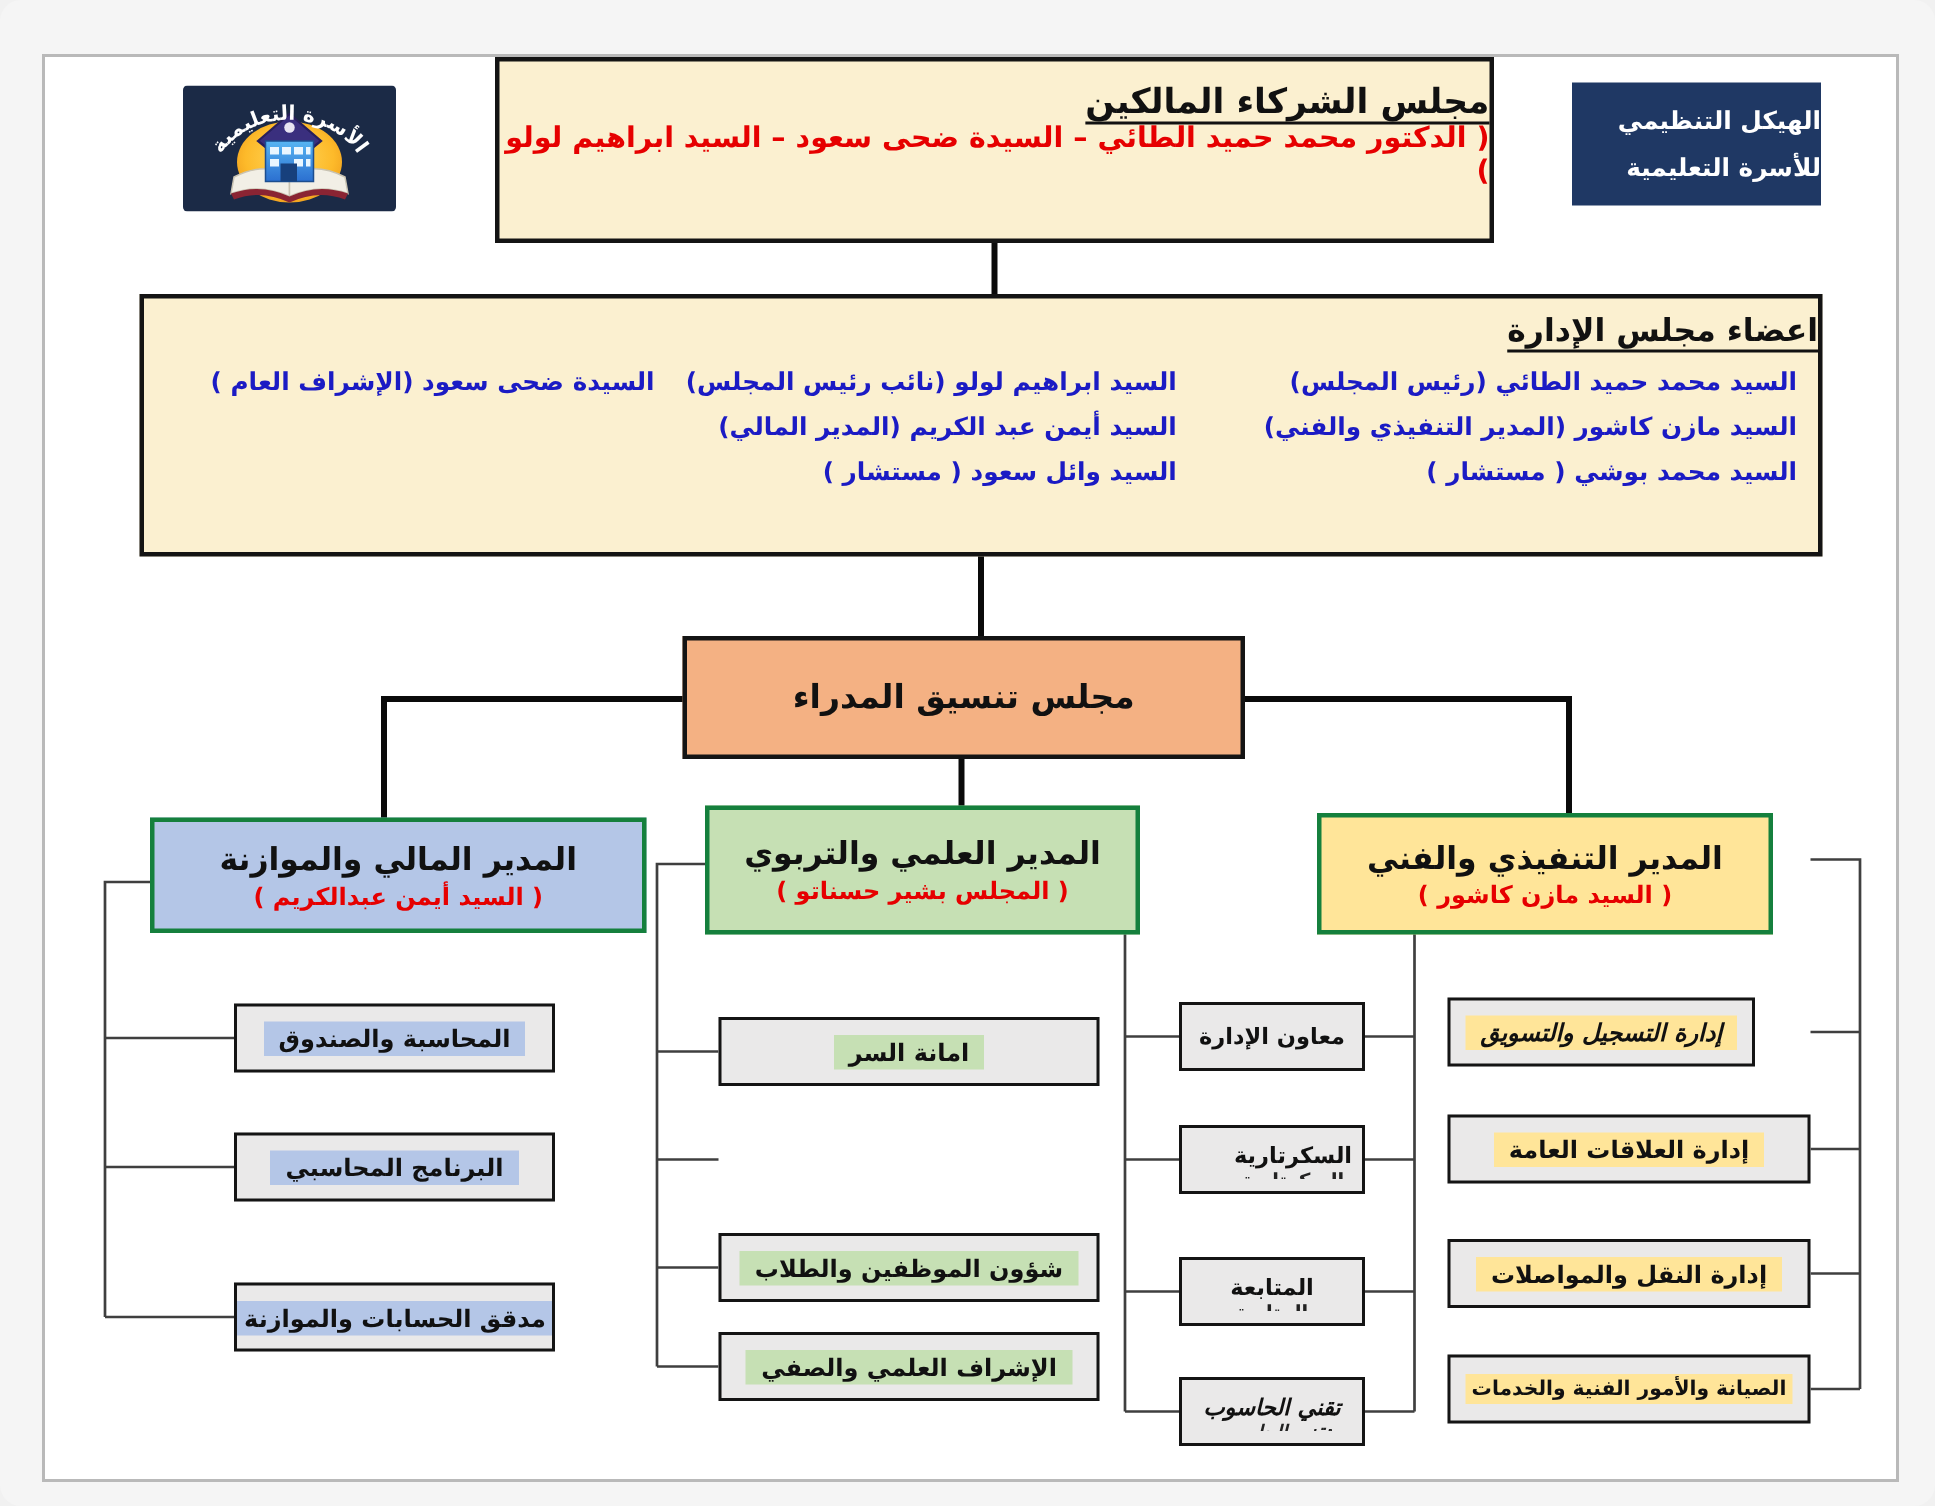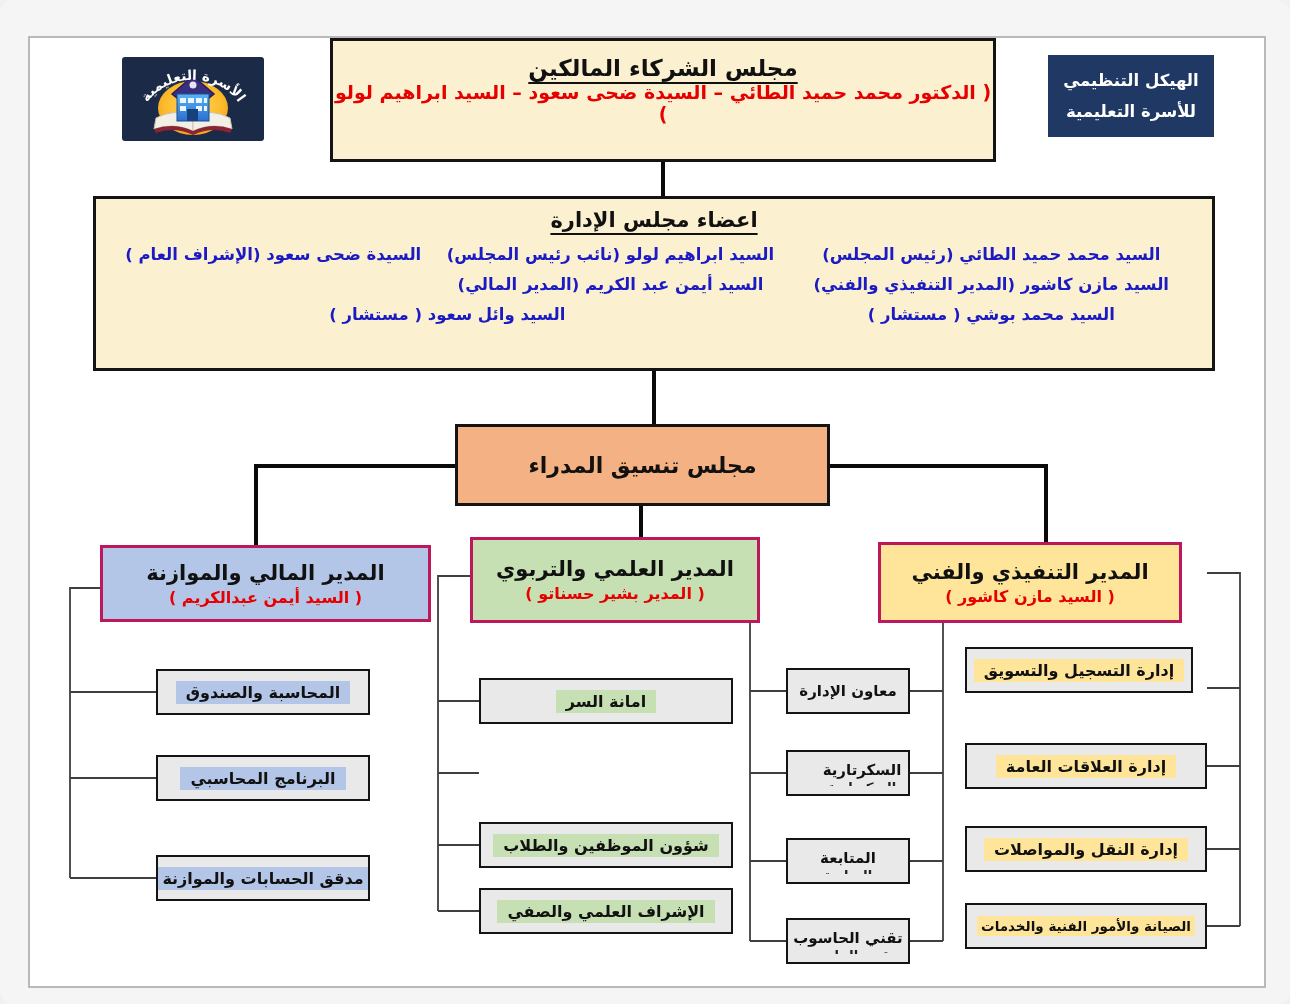--- a/index.html
+++ b/index.html
@@ -1,21 +1,21 @@
 <!DOCTYPE html>
 <html lang="ar"><head>
 <meta charset="utf-8">
 <style>
   html,body{margin:0;padding:0;background:#f1f1f1;}
   .canvas{position:relative;width:1290px;height:1004px;background:#f5f5f5;border-radius:14px;overflow:hidden;
           font-family:"DejaVu Sans",sans-serif;font-weight:700;}
   .slide{position:absolute;left:28px;top:36px;width:1234px;height:948px;background:#ffffff;
          border:2px solid #b9b9b9;}
   .connectors{position:absolute;left:0;top:0;z-index:1;}
-  .box{position:absolute;box-sizing:border-box;z-index:2;direction:rtl;text-align:center;}
+  .box{position:absolute;box-sizing:border-box;z-index:2;direction:rtl;}
   .cream{background:#fbf0d0;border:3px solid #141414;}
   .u{text-decoration:underline;text-decoration-thickness:2px;text-underline-offset:6px;}
   .red{color:#e60000;}
   .blue-t{color:#1b1bc4;}
 
   
   .owners{left:330px;top:38px;width:666px;height:124px;}
   .owners .title{font-size:23px;color:#111;margin-top:14px;}
   .owners .partners{font-size:19px;}
 
@@ -32,21 +32,21 @@
   .board .rows{margin-top:13px;display:flex;flex-direction:column;gap:11px;padding:0 14px;}
   .mrow{display:grid;grid-template-columns:38% 32% 30%;direction:rtl;align-items:center;}
   .mrow .cell{font-size:16.5px;white-space:nowrap;}
   .span2{grid-column:span 2;}
 
   
   .coord{left:455px;top:424px;width:375px;height:82px;background:#f4b183;border:3px solid #141414;
          display:flex;align-items:center;justify-content:center;font-size:22px;color:#111;}
 
   
-  .mgr{display:flex;flex-direction:column;align-items:center;justify-content:center;border:3px solid #be185d;}
+  .mgr{display:flex;flex-direction:column;align-items:center;justify-content:center;border:3px solid #15803d;}
   .mgr .mtitle{font-size:21px;color:#111;}
   .mgr .person{font-size:16px;margin-top:3px;}
   .mgr-fin{left:100px;top:545px;width:331px;height:77px;background:#b4c6e7;}
   .mgr-aca{left:470px;top:537px;width:290px;height:86px;background:#c6e0b4;}
   .mgr-exe{left:878px;top:542px;width:304px;height:81px;background:#ffe599;}
 
   
   .sub{background:#eae9e9;border:2.5px solid #141414;display:flex;flex-direction:column;
        align-items:center;justify-content:center;overflow:hidden;}
   .hl{display:inline-block;padding:2px 10px;font-size:16px;color:#111;white-space:nowrap;}
@@ -171,21 +171,21 @@
   <div class="box coord">
     <span>مجلس تنسيق المدراء</span>
   </div>
 
   <div class="box mgr mgr-fin">
     <div class="mtitle">المدير المالي والموازنة</div>
     <div class="person red">( السيد أيمن عبدالكريم )</div>
   </div>
   <div class="box mgr mgr-aca">
     <div class="mtitle">المدير العلمي والتربوي</div>
-    <div class="person red">( المدير بشير حسناتو )</div>
+    <div class="person red">( المجلس بشير حسناتو )</div>
   </div>
   <div class="box mgr mgr-exe">
     <div class="mtitle">المدير التنفيذي والفني</div>
     <div class="person red">( السيد مازن كاشور )</div>
   </div>
 
   <div class="box sub" style="left:156px;top:669px;width:214px;height:46px;">
     <span class="hl hl-blue">المحاسبة والصندوق</span>
   </div>
   <div class="box sub" style="left:156px;top:755px;width:214px;height:46px;">
@@ -209,26 +209,26 @@
     <span class="hl hl-plain">معاون الإدارة</span>
   </div>
   <div class="box sub" style="left:786px;top:750px;width:124px;height:46px;padding-left:28px;">
     <span class="hl hl-plain">السكرتارية</span>
     <div class="clip">السكرتارية</div>
   </div>
   <div class="box sub" style="left:786px;top:838px;width:124px;height:46px;">
     <span class="hl hl-plain">المتابعة</span>
     <div class="clip">المتابعة</div>
   </div>
-  <div class="box sub" style="left:786px;top:918px;width:124px;height:46px;">
+  <div class="box sub" style="left:786px;top:918px;width:124px;height:46px;font-style:italic;">
     <span class="hl hl-plain">تقني الحاسوب</span>
     <div class="clip">تقني الحاسوب</div>
   </div>
 
-  <div class="box sub" style="left:965px;top:647px;width:228px;height:46px;">
+  <div class="box sub" style="left:965px;top:665px;width:205px;height:46px;font-style:italic;">
     <span class="hl hl-yellow">إدارة التسجيل والتسويق</span>
   </div>
   <div class="box sub" style="left:965px;top:743px;width:242px;height:46px;">
     <span class="hl hl-yellow">إدارة العلاقات  العامة</span>
   </div>
   <div class="box sub" style="left:965px;top:826px;width:242px;height:46px;">
     <span class="hl hl-yellow">إدارة النقل والمواصلات</span>
   </div>
   <div class="box sub" style="left:965px;top:903px;width:242px;height:46px;">
     <span class="hl hl-yellow hl-small">الصيانة والأمور الفنية والخدمات</span>

